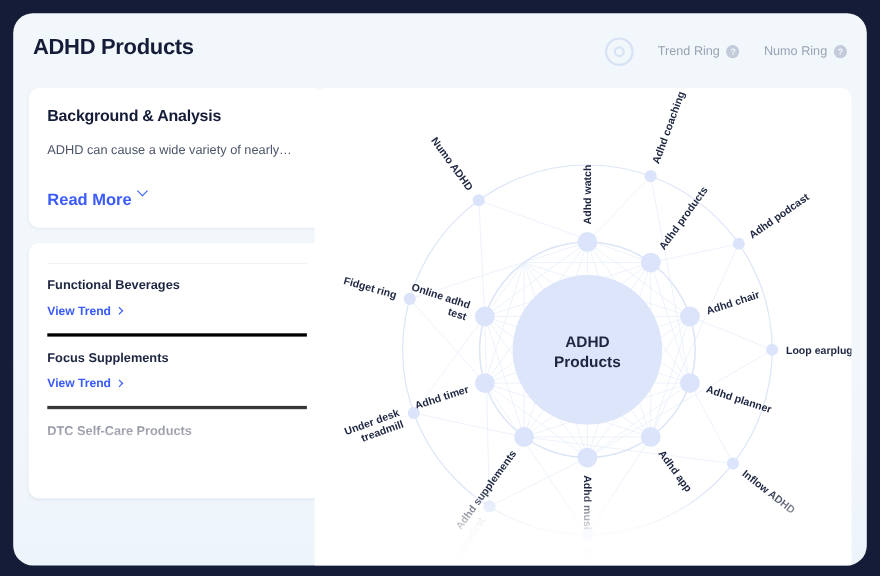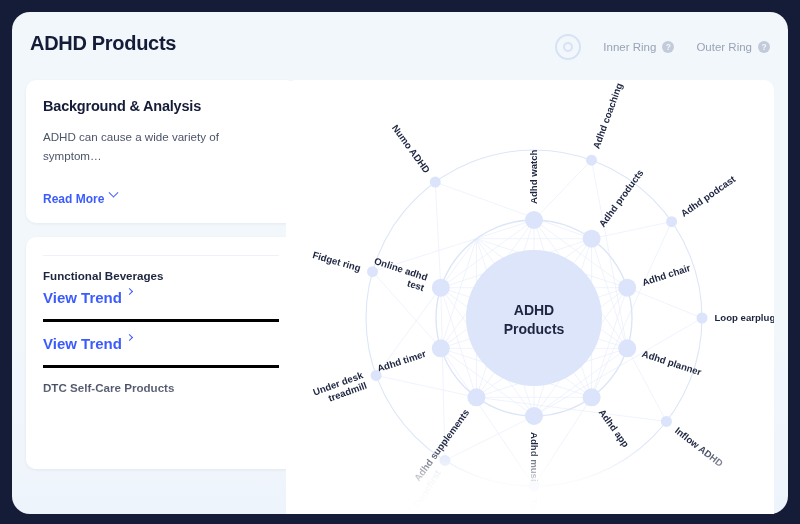--- a/index.html
+++ b/index.html
@@ -72,40 +72,40 @@
     letter-spacing: -0.2px; margin-bottom: 14px;
   }
   .para {
     font-size: 11.6px; line-height: 1.62; color: #4b5468;
     margin-bottom: 12px;
   }
   .para:last-of-type { margin-bottom: 0; }
   #read-more {
     margin-top: 14px;
     display: inline-flex; align-items: flex-start; gap: 6px;
-    font-size: 12px; font-weight: 700; color: #3b5bfd;
+    font-size: 15px; font-weight: 700; color: #3b5bfd;
     cursor: pointer;
   }
   .chev-down {
     width: 7px; height: 7px;
     border-right: 1.6px solid #3b5bfd; border-bottom: 1.6px solid #3b5bfd;
     transform: rotate(45deg) translate(-2px,-2px);
   }
   #trends-card {
     margin-top: 14px; padding: 18px 17px 0 17px;
     height: 232px; overflow: hidden; position: relative;
   }
   .trend-row { padding: 13px 0 12px 0; border-top: 3px solid #000000; }
   .trend-row:first-of-type { border-top: 1px solid #eef1f6; }
   .trend-name {
     font-size: 11.6px; font-weight: 700; color: #1d2540; margin-bottom: 7px;
   }
   .trend-link {
-    display: inline-flex; gap: 5px;
-    font-size: 15px; font-weight: 700; color: #3b5bfd; cursor: pointer;
+    display: inline-flex; align-items: center; gap: 5px;
+    font-size: 11px; font-weight: 700; color: #3b5bfd; cursor: pointer;
   }
   .chev-right {
     width: 5px; height: 5px;
     border-top: 1.5px solid #3b5bfd; border-right: 1.5px solid #3b5bfd;
     transform: rotate(45deg);
   }
   #trend-fade {
     position: absolute; left: 0; right: 0; bottom: 0; height: 96px;
     background: linear-gradient(180deg, rgba(255,255,255,0) 0%, rgba(255,255,255,.86) 55%, #fff 100%);
     pointer-events: none;
@@ -140,52 +140,53 @@
 <div id="frame">
   <div id="app">
 
     <div id="header">
       <div id="page-title">ADHD Products</div>
       <div id="header-controls">
         <div class="ring-glyph">
           <i></i>
         </div>
         <div class="legend-item">
-          <span>Inner Ring</span>
+          <span>Trend Ring</span>
           <span class="help-icon">?</span>
         </div>
         <div class="legend-item">
-          <span>Outer Ring</span>
+          <span>Numo Ring</span>
           <span class="help-icon">?</span>
         </div>
       </div>
     </div>
 
     <div id="left-col">
 
       <div class="card" id="bg-card">
         <div class="card-title">Background &amp; Analysis</div>
-        <div class="para">ADHD can cause a wide variety of symptom…</div>
+        <div class="para">ADHD can cause a wide variety of nearly…</div>
         <div id="read-more">
           <span>Read More</span>
           <span class="chev-down"></span>
         </div>
       </div>
 
       <div class="card" id="trends-card">
 
         <div class="trend-row">
           <div class="trend-name">Functional Beverages</div>
           <div class="trend-link">
             <span>View Trend</span>
             <span class="chev-right"></span>
           </div>
         </div>
 
         <div class="trend-row">
+          <div class="trend-name">Focus Supplements</div>
           <div class="trend-link">
             <span>View Trend</span>
             <span class="chev-right"></span>
           </div>
         </div>
 
         <div class="trend-row">
           <div class="trend-name">DTC Self-Care Products</div>
 
         </div>

